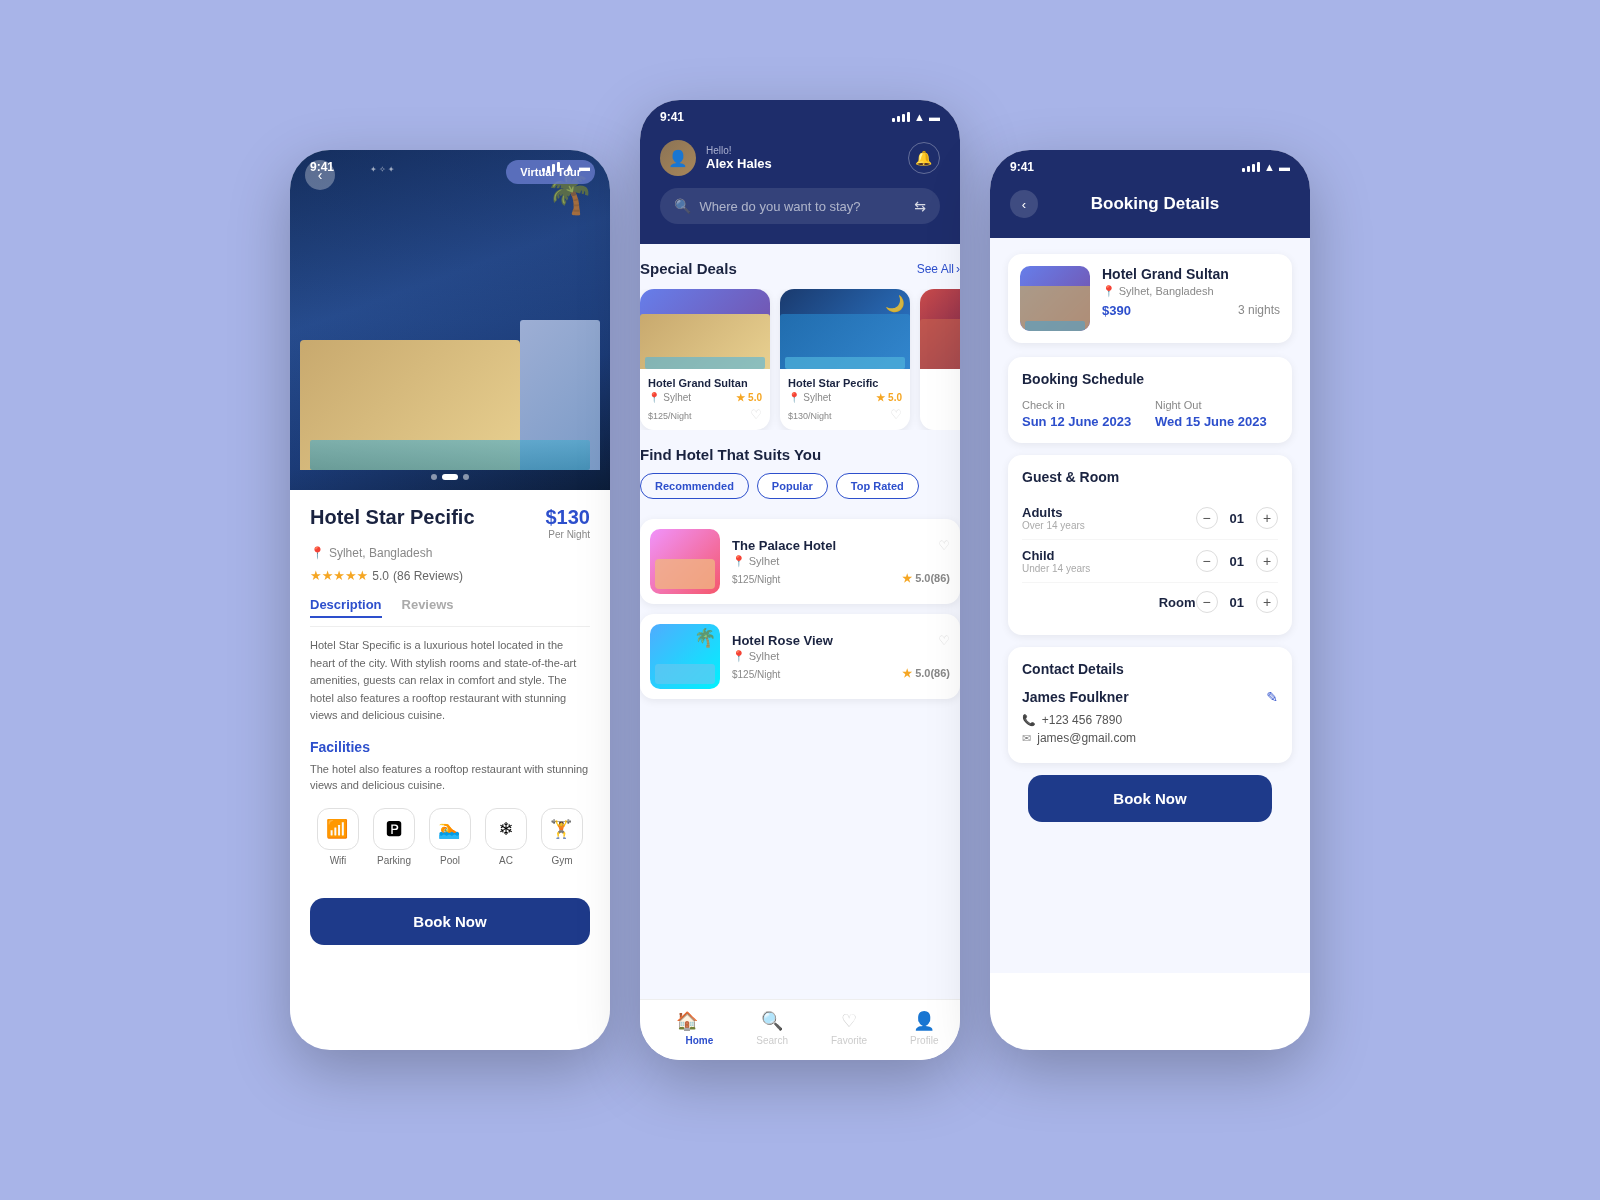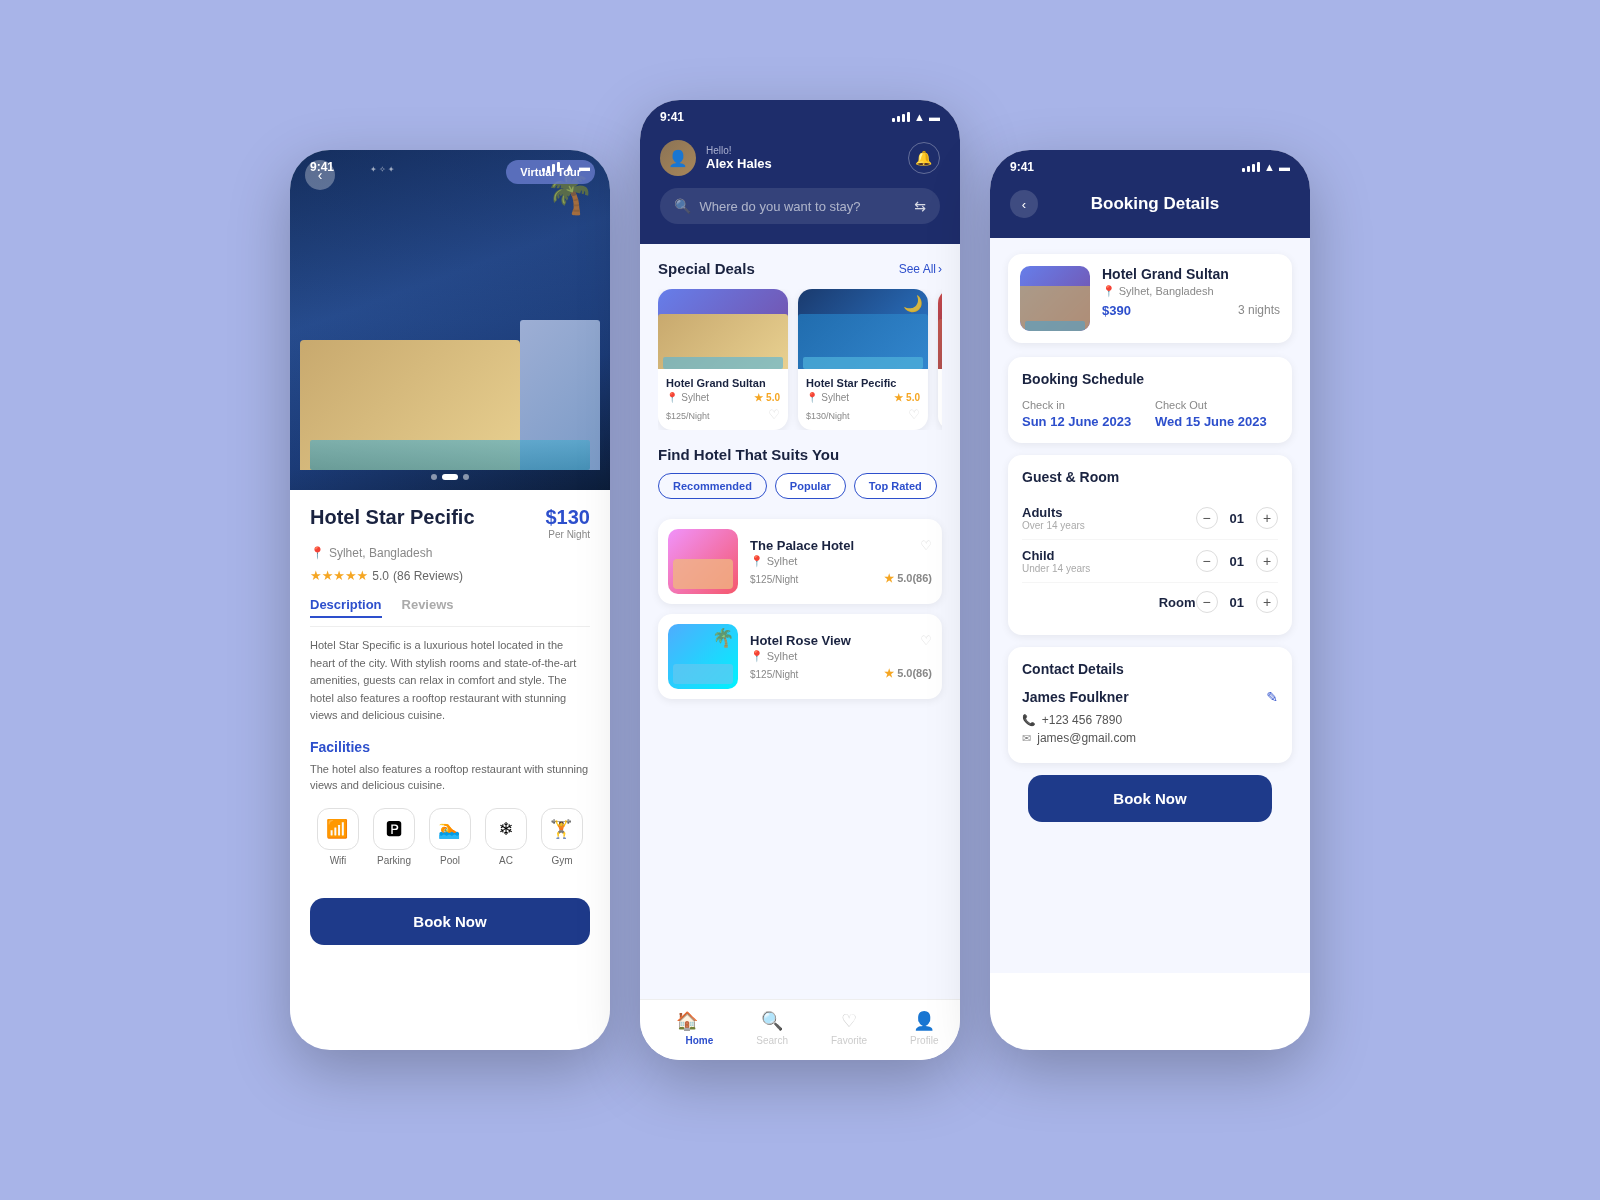--- a/index.html
+++ b/index.html
@@ -292,21 +292,21 @@
       border-radius: 25px;
       padding: 10px 14px;
       gap: 8px;
     }
     .search-icon { color: rgba(255,255,255,0.6); font-size: 14px; }
     .search-placeholder { color: rgba(255,255,255,0.6); font-size: 13px; flex: 1; }
     .filter-icon { color: rgba(255,255,255,0.8); font-size: 14px; cursor: pointer; }
 
     .center-body {
       background: #f5f7ff;
-      padding: 16px 18px;
+      padding: 16px 0;
       height: calc(100% - 200px);
       overflow: hidden;
     }
 
     .section-header {
       display: flex;
       justify-content: space-between;
       align-items: center;
       margin-bottom: 12px;
     }
@@ -967,21 +967,21 @@
     </div>
 
     <div class="section-card">
       <div class="section-card-title">Booking Schedule</div>
       <div class="schedule-grid">
         <div class="schedule-item">
           <div class="schedule-label">Check in</div>
           <div class="schedule-value">Sun 12 June 2023</div>
         </div>
         <div class="schedule-item">
-          <div class="schedule-label">Check Out</div>
+          <div class="schedule-label">Night Out</div>
           <div class="schedule-value">Wed 15 June 2023</div>
         </div>
       </div>
     </div>
 
     <div class="section-card">
       <div class="section-card-title">Guest &amp; Room</div>
       <div class="guest-room-row">
         <div>
           <div class="gr-label">Adults</div>

